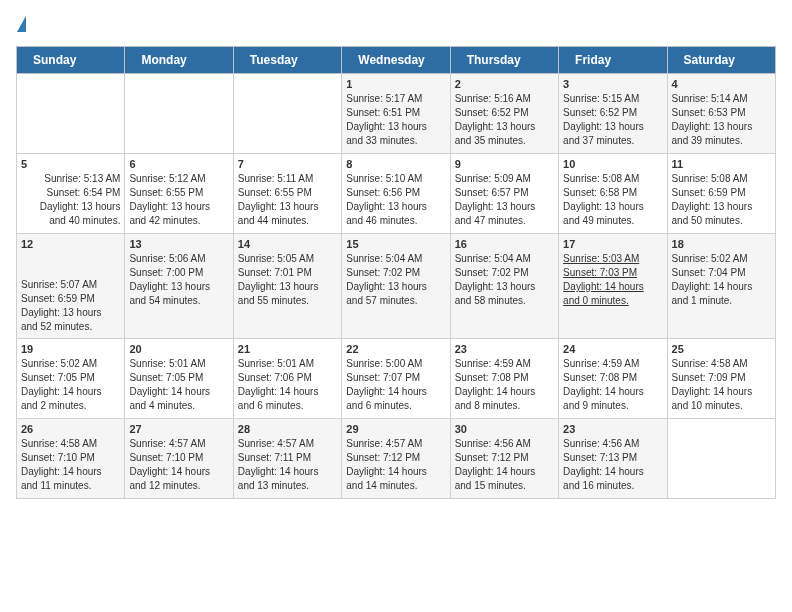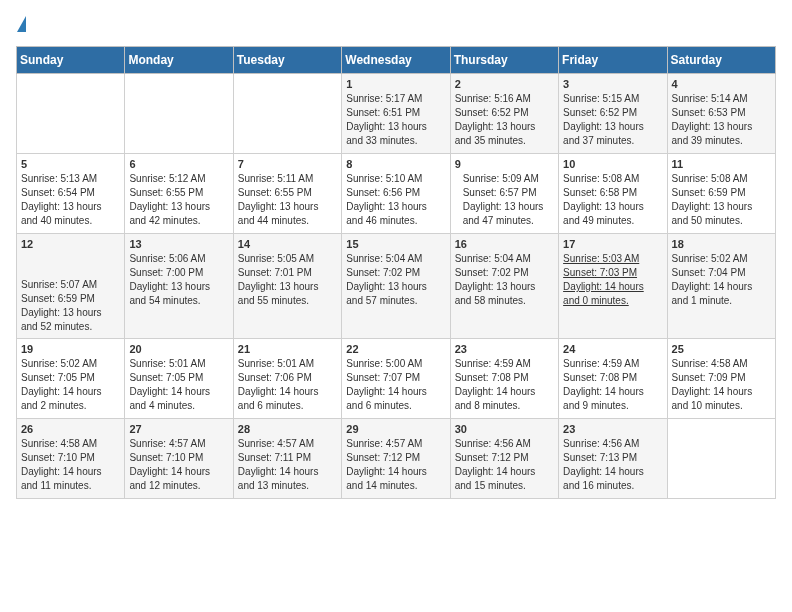--- a/index.html
+++ b/index.html
@@ -49,21 +49,21 @@
       border-collapse: collapse;
       table-layout: fixed;
     }
     thead tr {
       background-color: #2e6da4;
     }
     thead th {
       color: #fff;
       font-size: 12px;
       font-weight: bold;
-      padding: 6px 3px;
+      padding: 6px 16px;
       text-align: left;
       border: 1px solid #c0c0c0;
     }
     tbody tr {
       background-color: #fff;
     }
     tbody tr:nth-child(odd) {
       background-color: #f5f5f5;
     }
     tbody td {
@@ -148,21 +148,21 @@
           <span class="day-number">4</span>
           <div class="cell-content" style="white-space: pre-line;">Sunrise: 5:14 AM
 Sunset: 6:53 PM
 Daylight: 13 hours
 and 39 minutes.</div>
         </td>
       </tr>
       <tr>
         <td>
           <span class="day-number">5</span>
-          <div class="cell-content" style="white-space: pre-line;">Sunrise: 5:13 AM
+          <div class="cell-content" style="white-space: pre-line; text-align: right;">Sunrise: 5:13 AM
 Sunset: 6:54 PM
 Daylight: 13 hours
 and 40 minutes.</div>
         </td>
         <td>
           <span class="day-number">6</span>
           <div class="cell-content" style="white-space: pre-line;">Sunrise: 5:12 AM
 Sunset: 6:55 PM
 Daylight: 13 hours
 and 42 minutes.</div>
@@ -176,21 +176,21 @@
         </td>
         <td>
           <span class="day-number">8</span>
           <div class="cell-content" style="white-space: pre-line;">Sunrise: 5:10 AM
 Sunset: 6:56 PM
 Daylight: 13 hours
 and 46 minutes.</div>
         </td>
         <td>
           <span class="day-number">9</span>
-          <div class="cell-content" style="white-space: pre-line; margin-left: 8px;">Sunrise: 5:09 AM
+          <div class="cell-content" style="white-space: pre-line;">Sunrise: 5:09 AM
 Sunset: 6:57 PM
 Daylight: 13 hours
 and 47 minutes.</div>
         </td>
         <td>
           <span class="day-number">10</span>
           <div class="cell-content" style="white-space: pre-line;">Sunrise: 5:08 AM
 Sunset: 6:58 PM
 Daylight: 13 hours
 and 49 minutes.</div>

